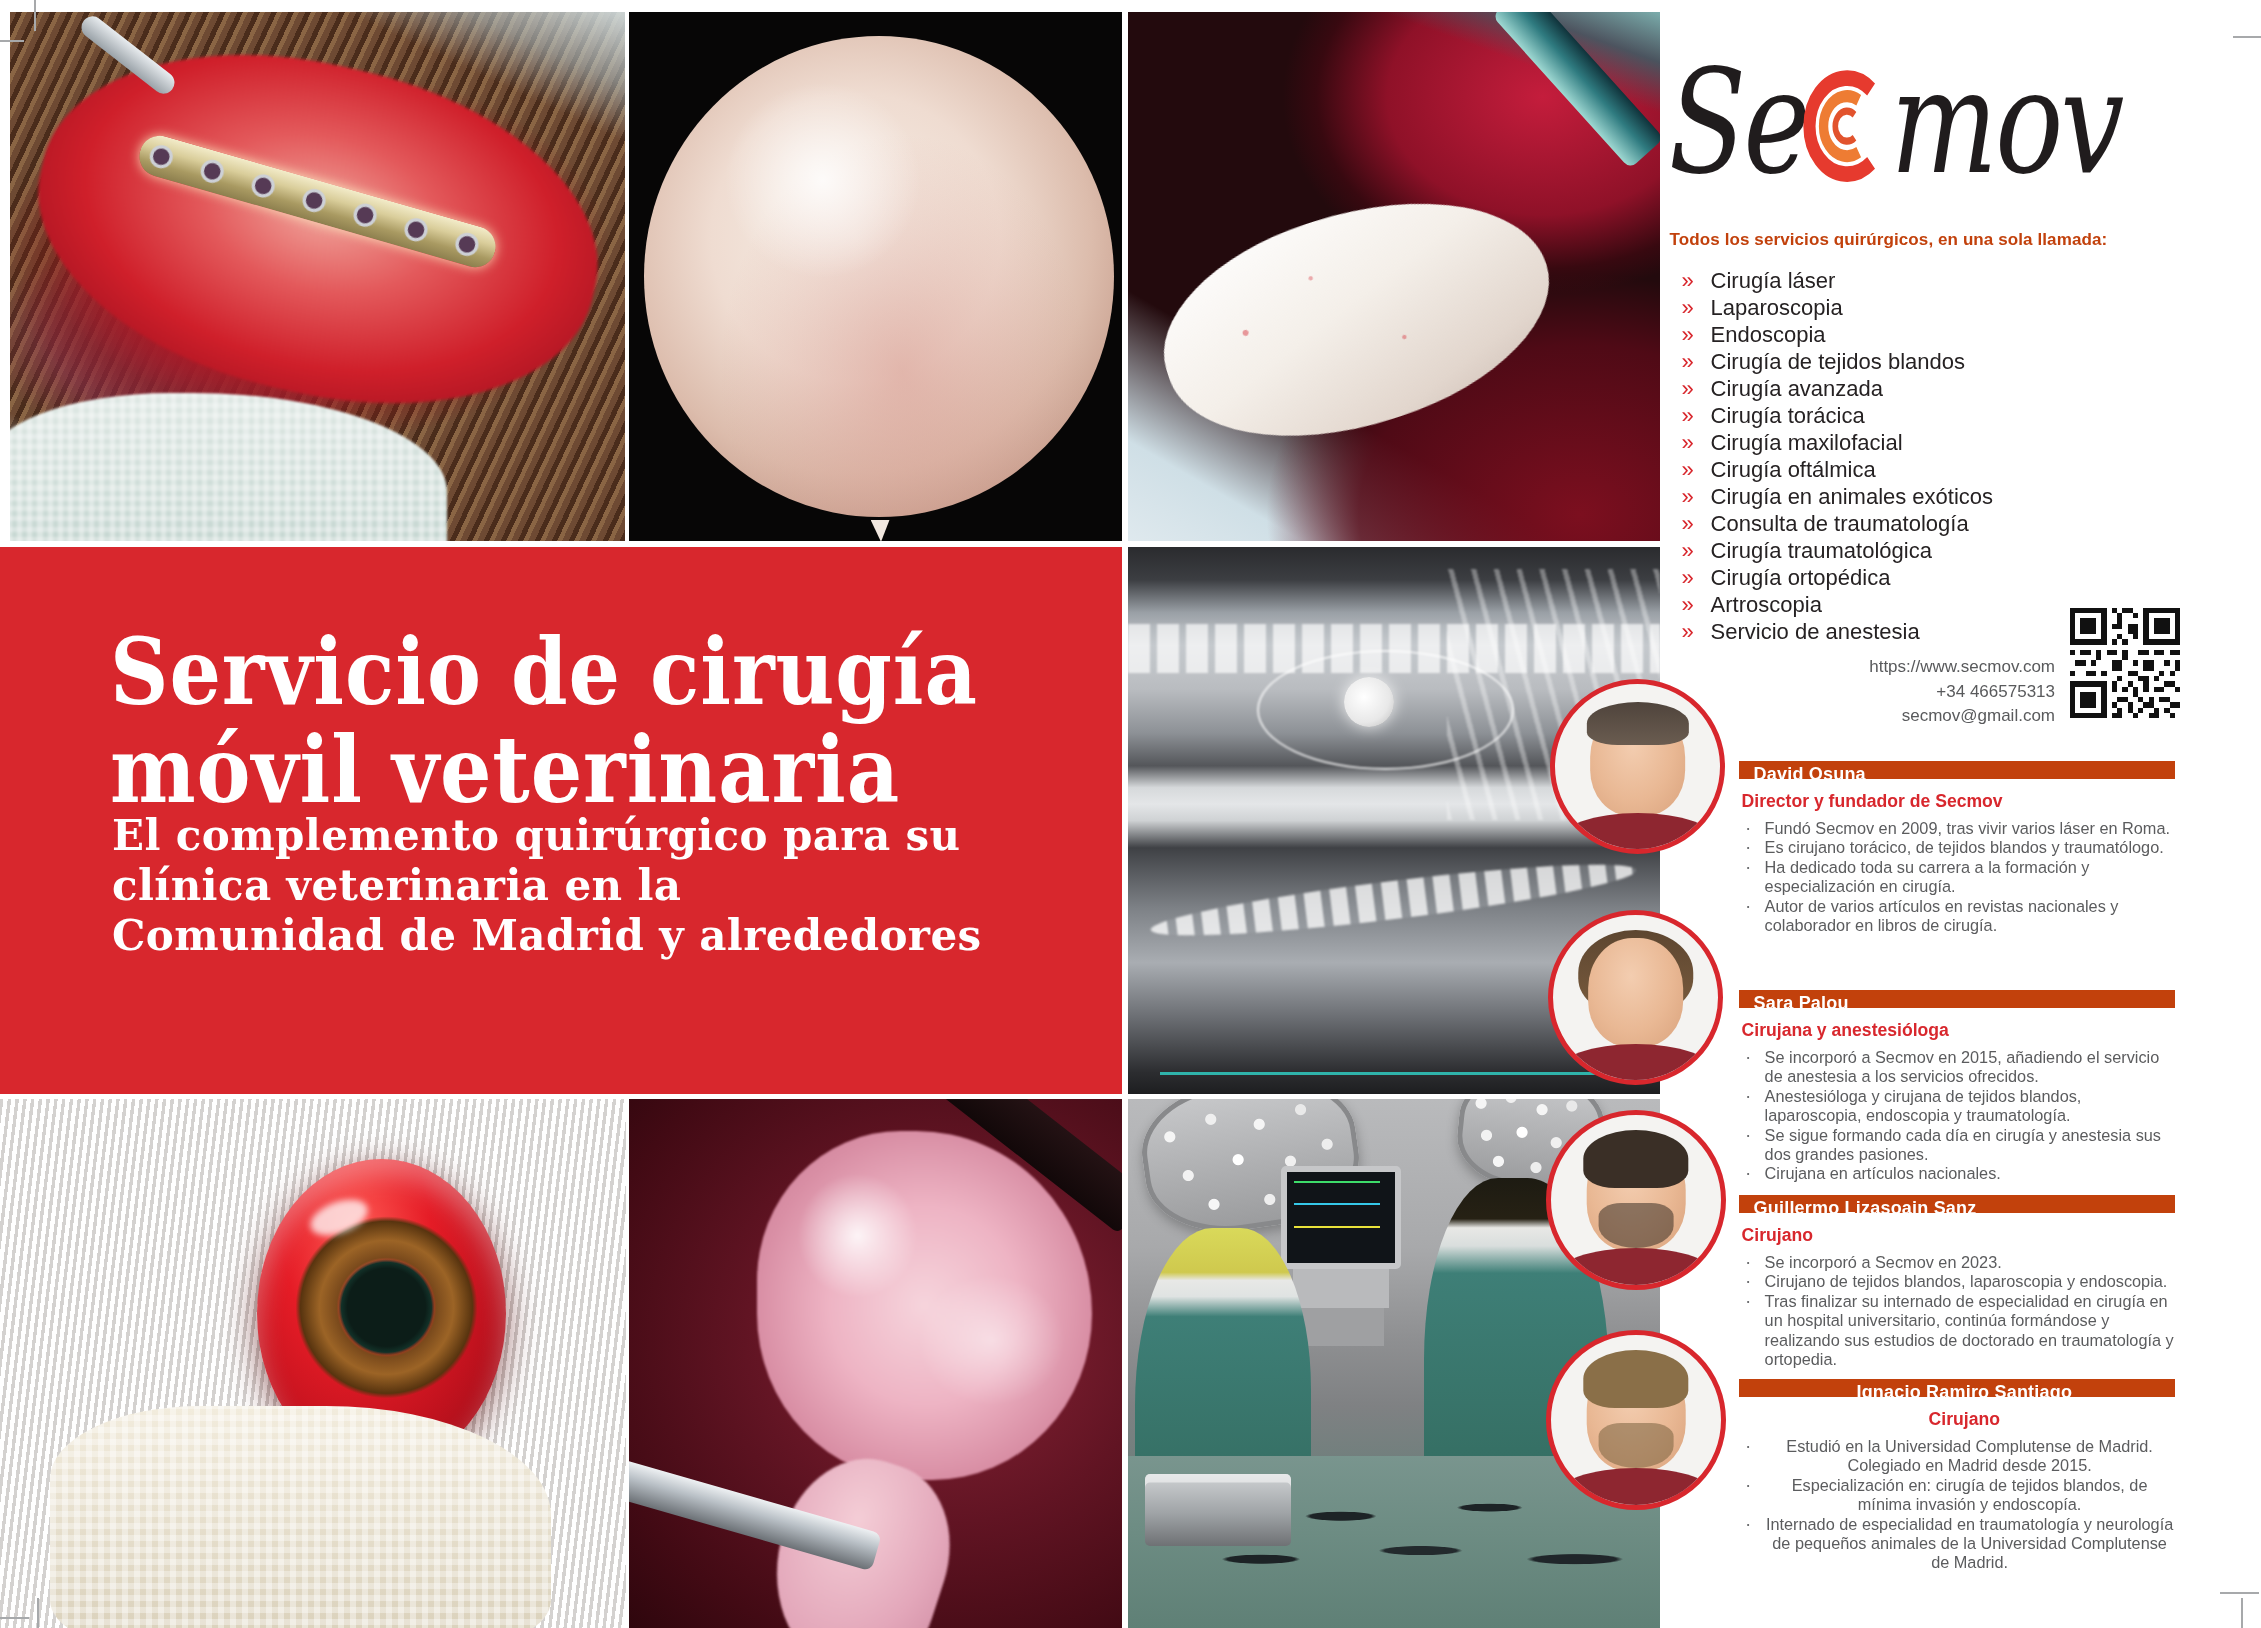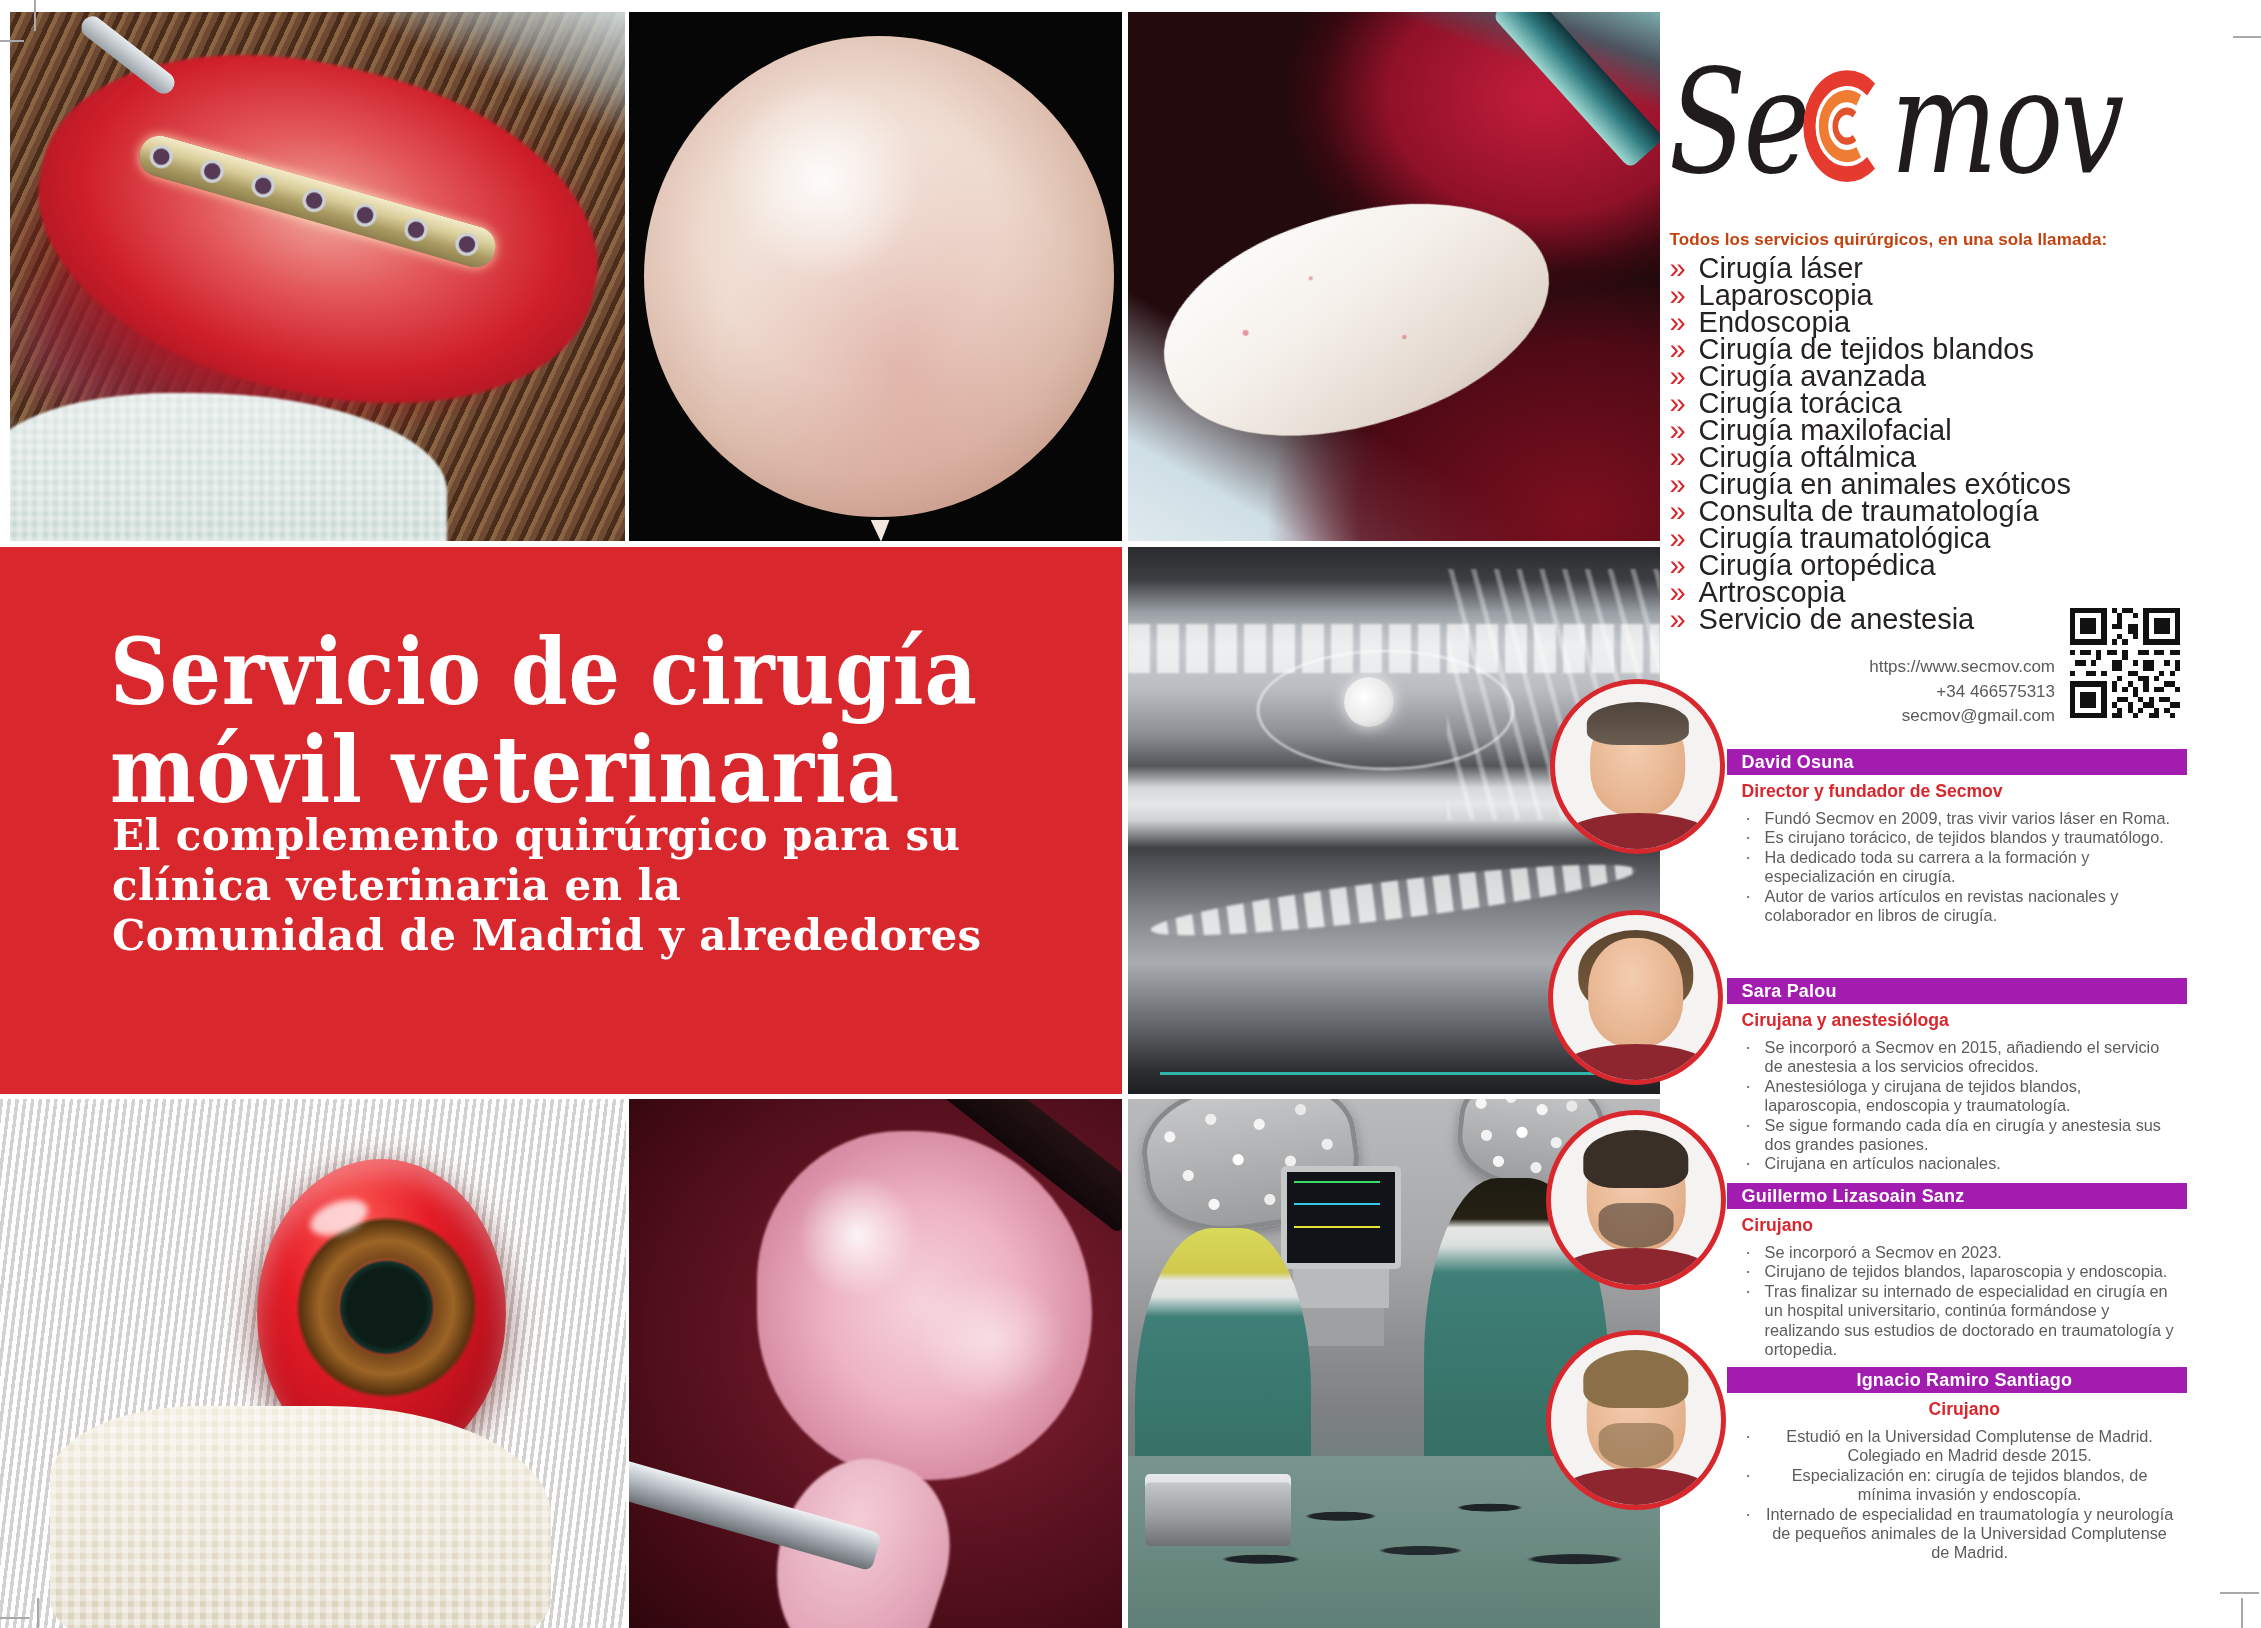--- a/index.html
+++ b/index.html
@@ -188,32 +188,32 @@
   .panel{position:absolute;left:1661px;top:0;width:601px;height:1629px;background:#ffffff;}
 
   .logo{position:absolute;left:7.7px;top:50px;display:flex;align-items:center;
     font-family:"DejaVu Serif",serif;font-style:italic;font-weight:500;color:#201c1d;
     font-size:113px;line-height:1;transform:scaleY(1.28);transform-origin:top left;letter-spacing:-2.6px;}
   .logo svg{margin:5.1px -6.9px 0 -10.3px;}
 
   .tagline{position:absolute;left:8.6px;top:230px;width:566px;margin:0;
     font-size:17px;font-weight:700;color:#c2410c;letter-spacing:0.1px;}
 
-  .services{position:absolute;left:8.6px;top:255px;margin:0;padding:0;list-style:none;
-    font-size:29px;color:#262223;}
+  .services{position:absolute;left:8.6px;top:255px;margin:12px;padding:0;list-style:none;
+    font-size:22px;color:#262223;}
   .services li{line-height:27px;white-space:nowrap;}
   .services .chev{display:inline-block;width:29px;color:#d8272d;font-weight:400;}
 
   .contact{position:absolute;right:207px;top:655px;text-align:right;
     font-size:17px;line-height:24.5px;color:#595a5c;}
   .qr{position:absolute;left:409px;top:608px;width:110px;height:110px;}
 
   
   .staff{position:absolute;left:66px;width:460px;}
-  .staff .bar{margin:0;height:26px;line-height:26px;background:#a21caf;color:#ffffff;
+  .staff .bar{margin:12px;height:18px;line-height:26px;background:#c2410c;color:#ffffff;
     font-size:18px;font-weight:700;padding-left:14.6px;letter-spacing:0.2px;}
   .staff .role{margin:6px 0 0 14.6px;font-size:17.6px;font-weight:700;color:#d8272d;}
   .staff .blist{margin:6.9px 0 0 14.6px;padding:0;list-style:none;width:433px;
     font-size:16.3px;line-height:19.4px;color:#5b5c5e;}
   .staff .blist li{position:relative;padding-left:23px;}
   .staff .blist .dot{position:absolute;left:3.4px;top:-0.9px;font-size:19px;color:#6d6e71;}
 
   .s-david{top:749px;} .s-sara{top:978px;} .s-guillermo{top:1183px;} .s-ignacio{top:1367px;text-align:center;}
 
   

